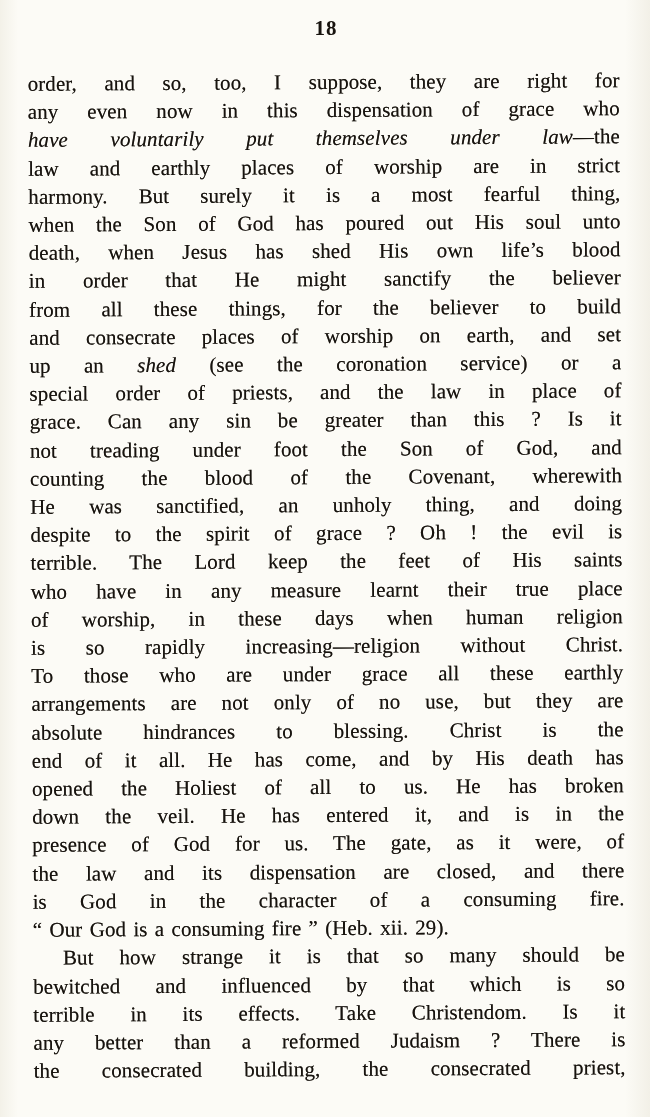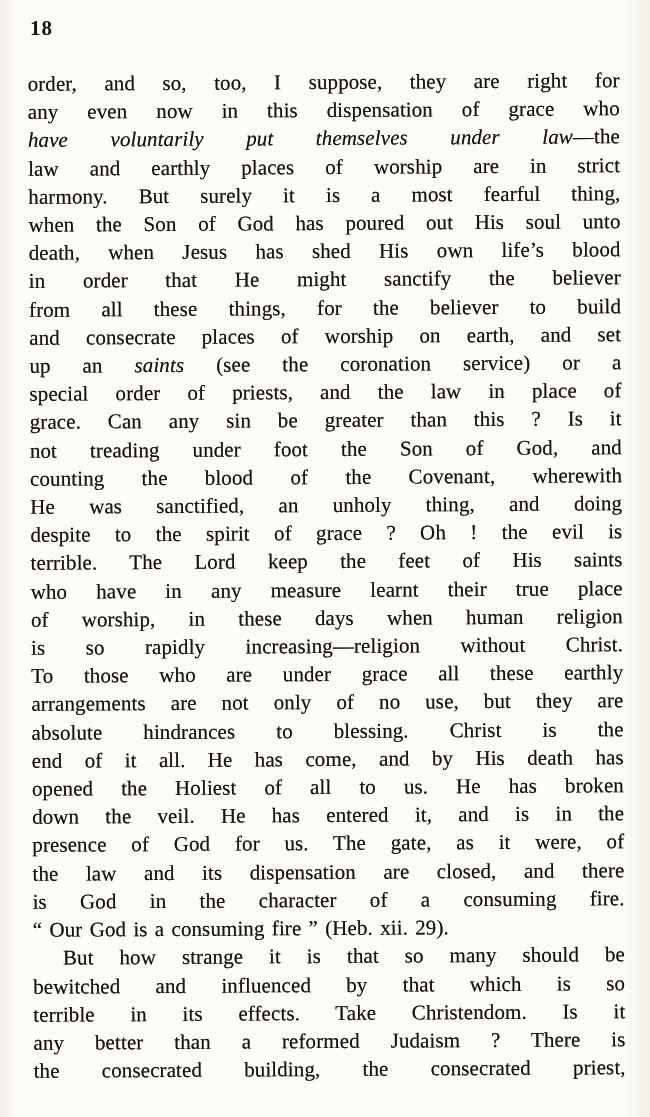--- a/index.html
+++ b/index.html
@@ -13,20 +13,21 @@
     font-family:"Liberation Serif","DejaVu Serif",serif;
     color:var(--ink);
   }
   .page{
     width:650px;height:1117px;box-sizing:border-box;
     padding:16px 28px 0 30px;
     background:
       linear-gradient(90deg, #f3f1e8 0, #fcfbf6 18px, #fcfbf6 625px, #f2f0e7 650px);
   }
   .page-number{
+    text-align:center;
     font-size:21px;
     font-weight:600;
     letter-spacing:1px;
     margin-bottom:27px;
     color:var(--ink);
   }
   .scan-tilt{
     transform:rotate(-0.35deg);
     transform-origin:50% 40%;
   }
@@ -64,21 +65,21 @@
         <div class="line"><span>order, and so, too, I suppose, they are right for</span></div>
         <div class="line"><span>any even now in this dispensation of grace who</span></div>
         <div class="line"><i>have voluntarily put themselves under law</i><span>—the</span></div>
         <div class="line"><span>law and earthly places of worship are in strict</span></div>
         <div class="line"><span>harmony.  But surely it is a most fearful thing,</span></div>
         <div class="line"><span>when the Son of God has poured out His soul unto</span></div>
         <div class="line"><span>death, when Jesus has shed His own life’s blood</span></div>
         <div class="line"><span>in order that He might sanctify the believer</span></div>
         <div class="line"><span>from all these things, for the believer to build</span></div>
         <div class="line"><span>and consecrate places of worship on earth, and set</span></div>
-        <div class="line"><span>up an </span><i>saints</i><span> (see the coronation service) or a</span></div>
+        <div class="line"><span>up an </span><i>shed</i><span> (see the coronation service) or a</span></div>
         <div class="line"><span>special order of priests, and the law in place of</span></div>
         <div class="line"><span>grace.  Can any sin be greater than this ?  Is it</span></div>
         <div class="line"><span>not treading under foot the Son of God, and</span></div>
         <div class="line"><span>counting the blood of the Covenant, wherewith</span></div>
         <div class="line"><span>He was sanctified, an unholy thing, and doing</span></div>
         <div class="line"><span>despite to the spirit of grace ?  Oh ! the evil is</span></div>
         <div class="line"><span>terrible.  The Lord keep the feet of His saints</span></div>
         <div class="line"><span>who have in any measure learnt their true place</span></div>
         <div class="line"><span>of worship, in these days when human religion</span></div>
         <div class="line"><span>is so rapidly increasing—religion without Christ.</span></div>

